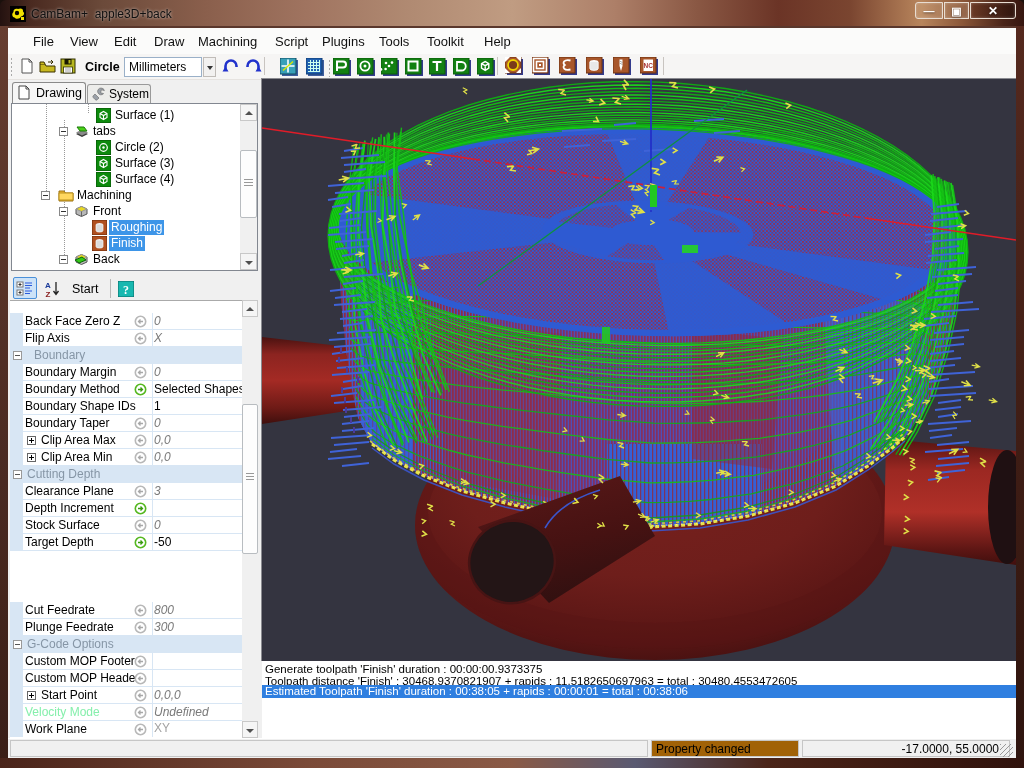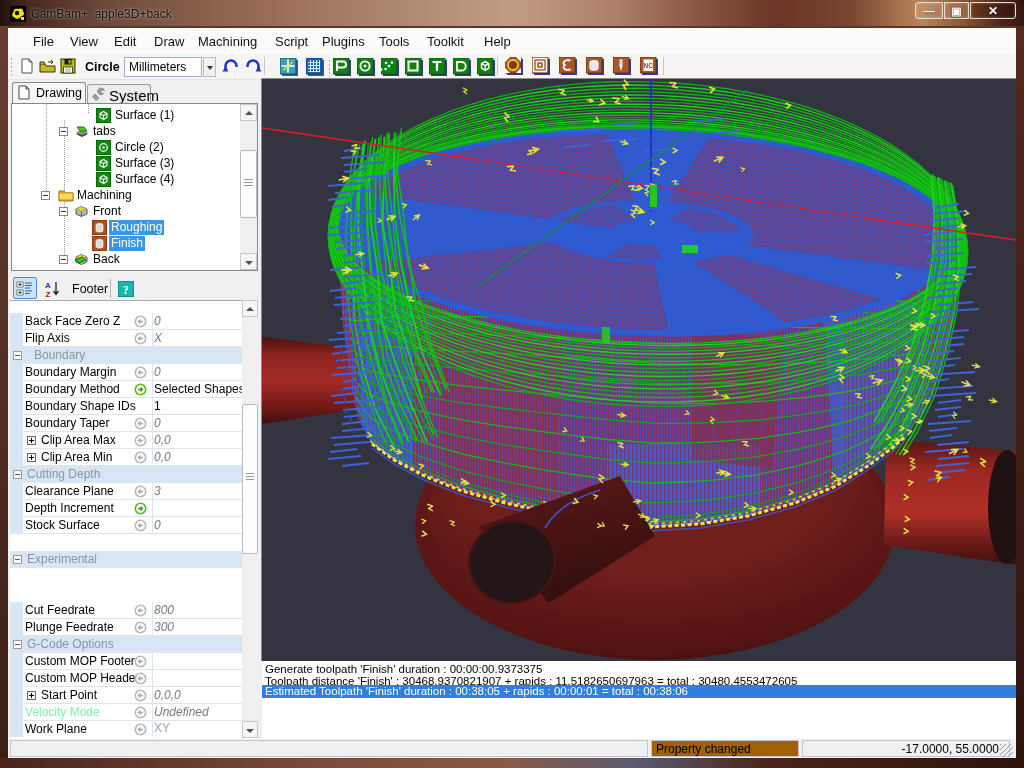--- a/index.html
+++ b/index.html
@@ -187,21 +187,21 @@
 <div class="abs" style="left:12px;top:82px;width:74px;height:21px;background:#f6f6f6;border:1px solid #8a8a8a;border-bottom:none;border-radius:3px 3px 0 0"></div>
 <div class="abs" style="left:17px;top:85px"><svg width="14" height="15" viewBox="0 0 14 15">
       <path d="M2,1 h7 l3,3 v10 h-10 z" fill="#fff" stroke="#444"></path>
       <path d="M9,1 v3 h3" fill="none" stroke="#444"></path>
     </svg></div>
 <div class="abs" style="left:36px;top:86px;font-size:12.5px">Drawing</div>
 <div class="abs" style="left:87px;top:84px;width:64px;height:19px;background:#ececea;border:1px solid #9a9a9a;border-bottom:none;border-radius:3px 3px 0 0"></div>
 <div class="abs" style="left:91px;top:86px"><svg width="15" height="15" viewBox="0 0 15 15">
       <path d="M10,2 a3.4,3.4 0 1 0 2.6,5.6 l-3-0.8 0.8-3 3,0.8 A3.4,3.4 0 0 0 10,2 Z M4,8 l4,4 -1.6,1.6 a1.5,1.5 0 0 1 -2.2,0 l-1.8,-1.8 a1.5,1.5 0 0 1 0,-2.2 Z" fill="#9aa0a8" stroke="#666" stroke-width="0.6"></path>
     </svg></div>
-<div class="abs" style="left:109px;top:87px;font-size:15px">System</div>
+<div class="abs" style="left:109px;top:87px;font-size:12px">System</div>
 
 <div class="abs" style="left:11px;top:103px;width:247px;height:168px;background:#fff;border:1px solid #828790"></div>
 <div class="abs" style="left:12px;top:104px;width:228px;height:166px;overflow:hidden">
     <div class="dot-v" style="left:34px;top:0;height:96px"></div>
     <div class="dot-v" style="left:52px;top:16px;height:144px"></div>
     <div class="dot-v" style="left:76px;top:0;height:10px"></div>
     <div style="position:absolute;left:0;top:4px;width:100%;height:16px">
       <div style="position:absolute;left:84px;top:0px;width:16px;height:15px"><svg width="15" height="15" viewBox="0 0 15 15">
           <rect width="15" height="15" fill="#0c8a0c" stroke="#064a06"></rect>
           <path d="M4,5.5 L7.5,3.5 L11,5.5 L11,9.5 L7.5,11.5 L4,9.5 Z M4,5.5 L7.5,7.5 L11,5.5 M7.5,7.5 V11.5" fill="none" stroke="#fff" stroke-width="1.1"></path>
@@ -301,21 +301,21 @@
       <path d="M2.5,4.5 h3 M4,3 v3" stroke="#333"></path>
       <rect x="1" y="10" width="6" height="5" fill="#fff" stroke="#777"></rect>
       <path d="M2.5,12.5 h3 M4,11 v3" stroke="#333"></path>
       <path d="M9,3 h7 M9,5.5 h7 M9,8 h5 M9,11 h7 M9,13.5 h5" stroke="#2a5adc" stroke-width="1.2"></path>
     </svg></div>
 <div class="abs" style="left:44px;top:280px"><svg width="18" height="18" viewBox="0 0 18 18">
       <text x="4" y="8" font-family="Liberation Sans" font-size="8" font-weight="bold" fill="#1a3a9a" text-anchor="middle">A</text>
       <text x="4" y="16.5" font-family="Liberation Sans" font-size="8" font-weight="bold" fill="#8a2020" text-anchor="middle">Z</text>
       <path d="M12,2 V13 M9.5,11 L12,14.5 L14.5,11" fill="none" stroke="#222" stroke-width="1.3"></path>
     </svg></div>
-<div class="abs" style="left:72px;top:282px;font-size:12.5px">Footer</div>
+<div class="abs" style="left:72px;top:282px;font-size:12.5px">Start</div>
 <div class="abs" style="left:110px;top:279px;width:1px;height:19px;background:#b8b8b8"></div>
 <div class="abs" style="left:118px;top:281px"><svg width="16" height="16" viewBox="0 0 16 16">
       <rect width="16" height="16" fill="#18b8b0" stroke="#0a6a66"></rect>
       <text x="8" y="12.5" font-family="Liberation Serif" font-size="12" font-weight="bold" fill="#fff" text-anchor="middle">?</text>
     </svg></div>
 
 <div class="abs" style="left:10px;top:300px;width:248px;height:438px;background:#fff;border-top:1px solid #aaa"></div>
 <div class="abs" style="left:10px;top:300px;width:232px;height:437px;overflow:hidden">
     <div style="position:absolute;left:0;top:13px;width:232px;height:17px">
       <div style="position:absolute;left:0;top:0;width:13px;height:17px;background:#d8e6f4"></div>
@@ -438,24 +438,30 @@
       <div style="position:absolute;left:0;top:0;width:13px;height:17px;background:#d8e6f4"></div>
       <div style="position:absolute;left:13px;top:0;width:219px;height:17px;border-bottom:1px solid #d8e6f4"></div>
       <div style="position:absolute;left:142px;top:0;width:1px;height:17px;background:#d8e6f4"></div>
       <span style="position:absolute;left:15px;top:1px;color:#000">Stock Surface</span>
       <div style="position:absolute;left:124px;top:2px"><svg width="13" height="13" viewBox="0 0 13 13">
           <circle cx="6.5" cy="6.5" r="5.2" fill="#fff" stroke="#b8b8b8" stroke-width="1.6"></circle>
           <path d="M9,6.5 h-4 M6.5,4.5 l-2,2 2,2" stroke="#a8a8a8" stroke-width="1.3" fill="none"></path>
         </svg></div>
       <span style="position:absolute;left:144px;top:1px;color:#7a7a7a;font-style:italic">0</span>
     </div>
-    <div style="position:absolute;left:0;top:251px;width:232px;height:17px">
-      <div style="position:absolute;left:0;top:0;width:232px;height:17px;background:#d8e6f4"></div>
-      <div class="expbox2" style="left:3px;top:4px"></div>
-      <span style="position:absolute;left:17px;top:1px;color:#8696a6">Experimental</span>
+    <div style="position:absolute;left:0;top:234px;width:232px;height:17px">
+      <div style="position:absolute;left:0;top:0;width:13px;height:17px;background:#d8e6f4"></div>
+      <div style="position:absolute;left:13px;top:0;width:219px;height:17px;border-bottom:1px solid #d8e6f4"></div>
+      <div style="position:absolute;left:142px;top:0;width:1px;height:17px;background:#d8e6f4"></div>
+      <span style="position:absolute;left:15px;top:1px;color:#000">Target Depth</span>
+      <div style="position:absolute;left:124px;top:2px"><svg width="13" height="13" viewBox="0 0 13 13">
+          <circle cx="6.5" cy="6.5" r="5.2" fill="#fff" stroke="#55b820" stroke-width="1.6"></circle>
+          <path d="M4,6.5 h4 M6.5,4.5 l2,2 -2,2" stroke="#3a9a10" stroke-width="1.3" fill="none"></path>
+        </svg></div>
+      <span style="position:absolute;left:144px;top:1px;color:#000">-50</span>
     </div>
     <div style="position:absolute;left:0;top:302px;width:232px;height:17px">
       <div style="position:absolute;left:0;top:0;width:13px;height:17px;background:#d8e6f4"></div>
       <div style="position:absolute;left:13px;top:0;width:219px;height:17px;border-bottom:1px solid #d8e6f4"></div>
       <div style="position:absolute;left:142px;top:0;width:1px;height:17px;background:#d8e6f4"></div>
       <span style="position:absolute;left:15px;top:1px;color:#000">Cut Feedrate</span>
       <div style="position:absolute;left:124px;top:2px"><svg width="13" height="13" viewBox="0 0 13 13">
           <circle cx="6.5" cy="6.5" r="5.2" fill="#fff" stroke="#b8b8b8" stroke-width="1.6"></circle>
           <path d="M9,6.5 h-4 M6.5,4.5 l-2,2 2,2" stroke="#a8a8a8" stroke-width="1.3" fill="none"></path>
         </svg></div>

